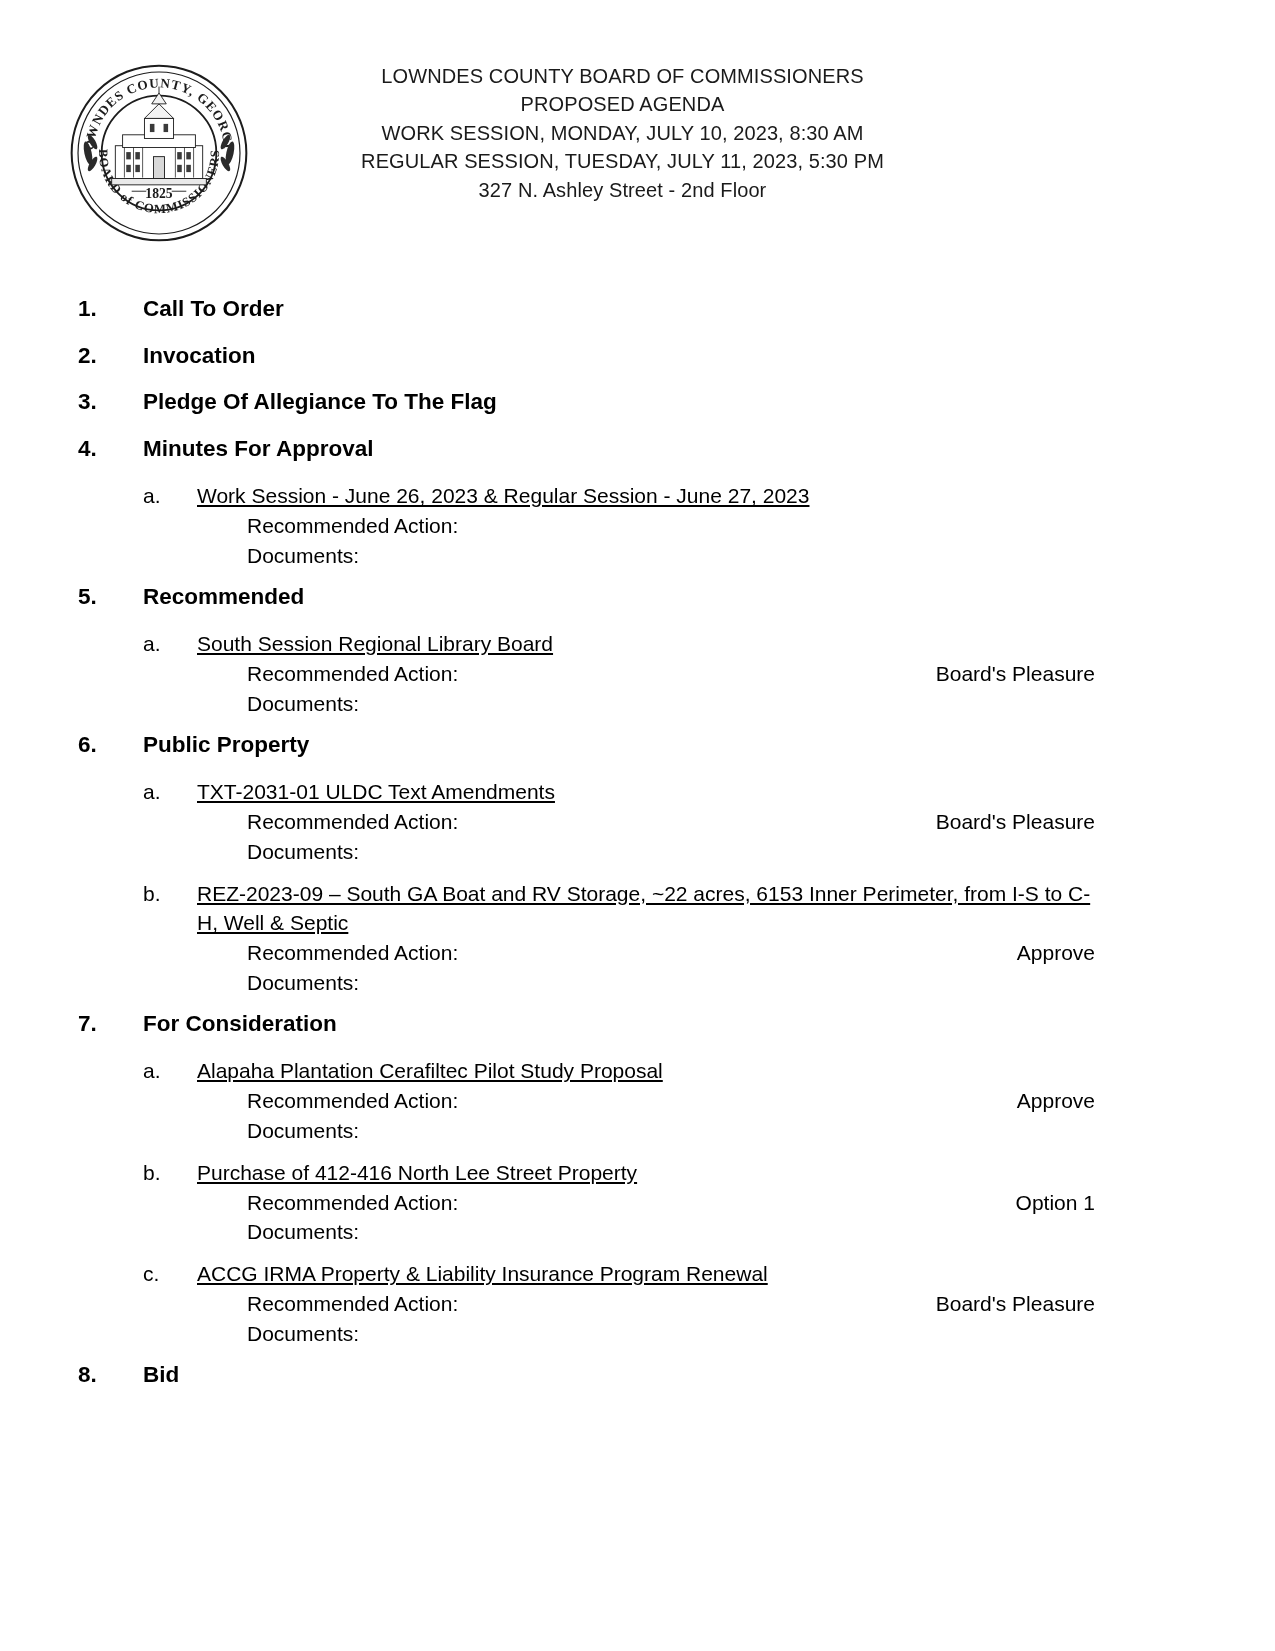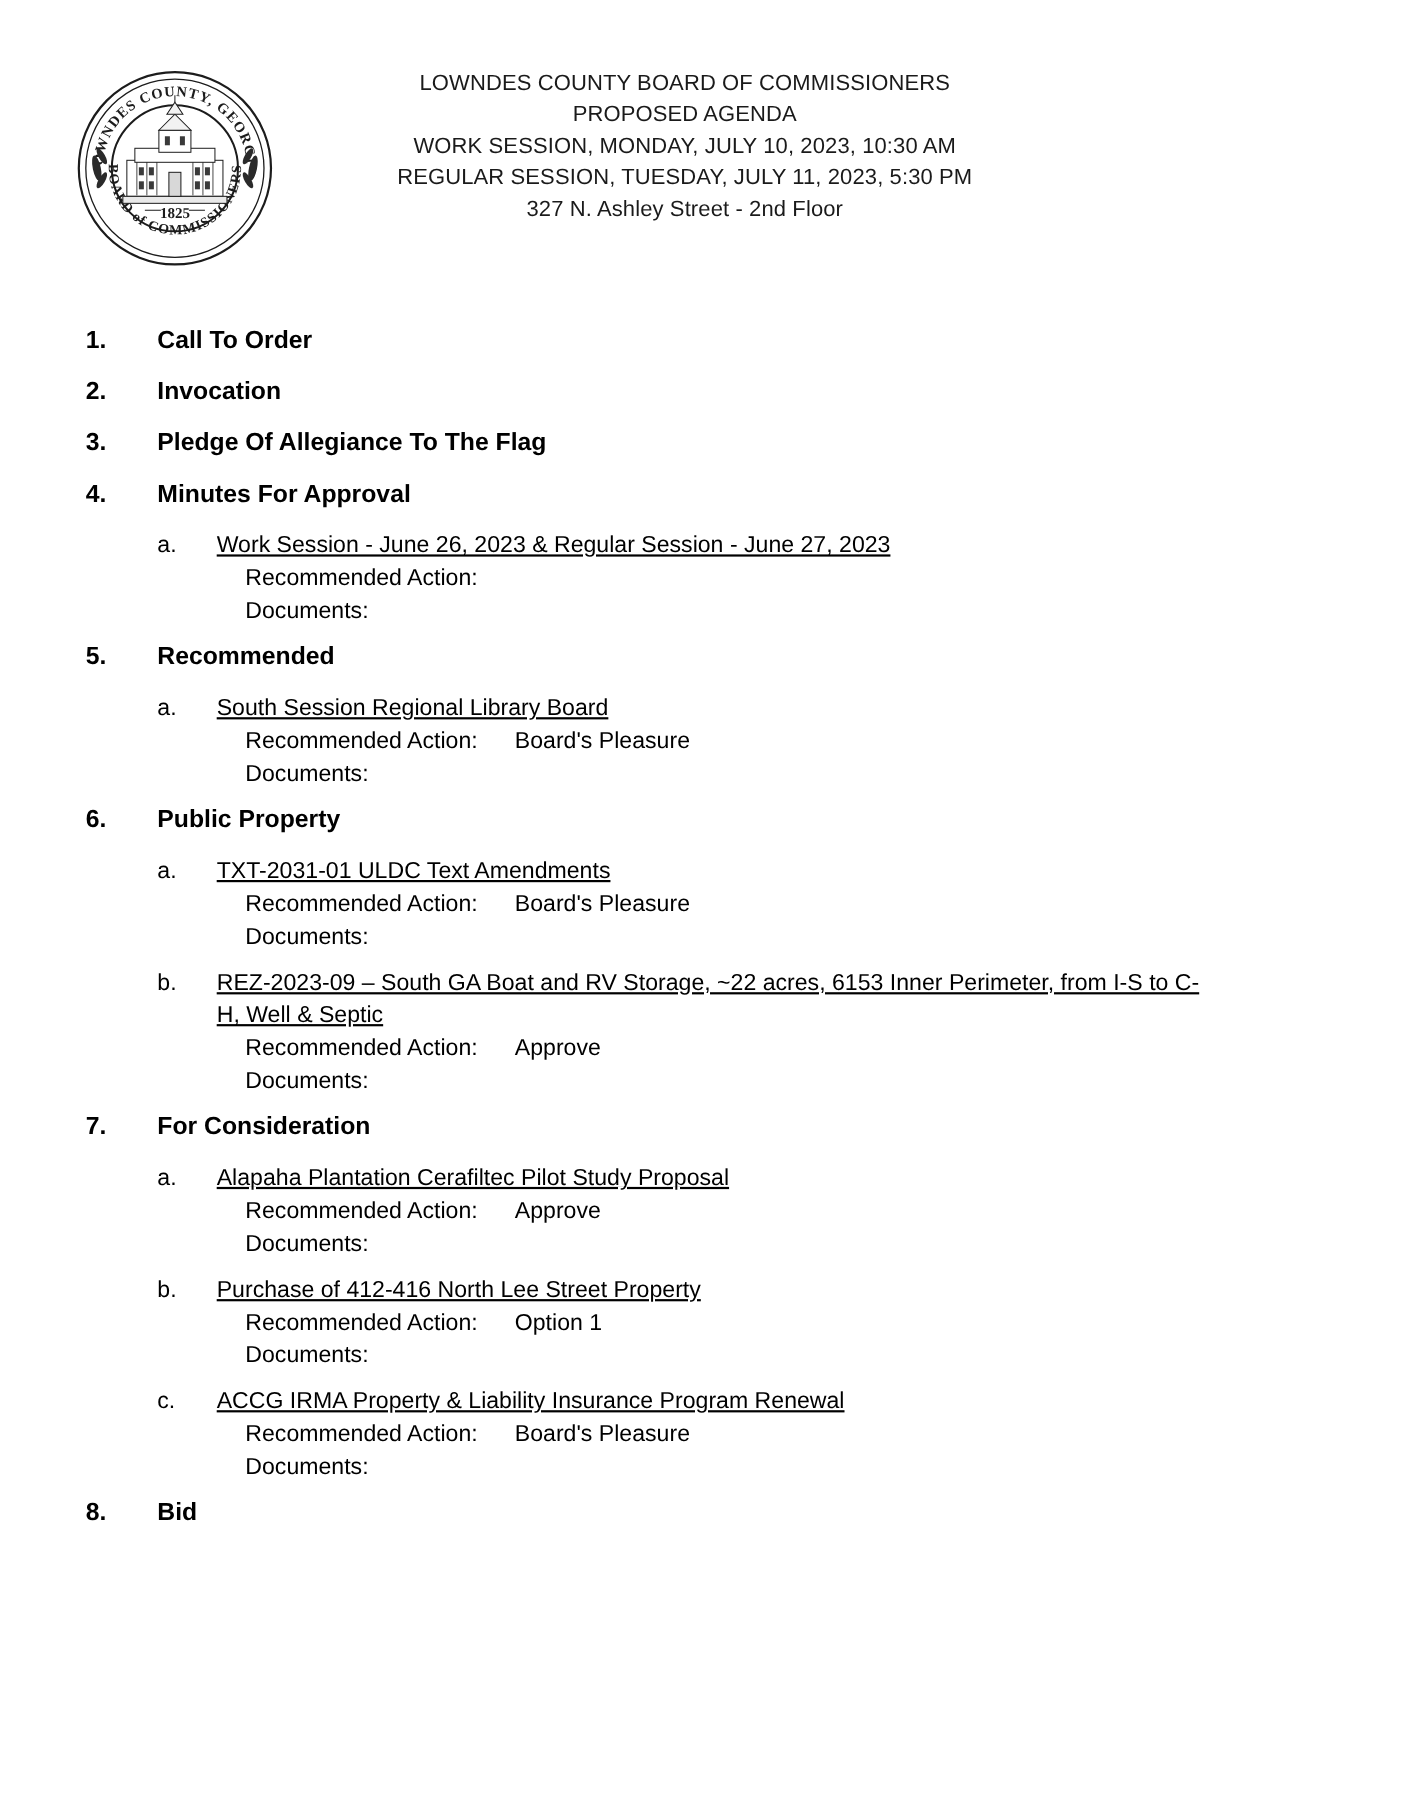--- a/index.html
+++ b/index.html
@@ -90,27 +90,29 @@
   .sub-body {
     flex: 1 1 auto;
     padding-right: 120px;
   }
   .sub-title {
     margin: 0;
     text-decoration: underline;
   }
   .meta-line {
     display: flex;
-    margin-left: 26px;
+    margin-left: 50px;
+    gap: 40px;
   }
   .meta-label {
     flex: 0 0 245px;
   }
   .meta-value {
     flex: 1 1 auto;
+    text-align: right;
   }
 </style>
 </head>
 <body>
 
 <div class="header">
 
   <div class="seal-wrap">
     <svg class="seal" viewBox="0 0 200 200">
       <defs>
@@ -168,21 +170,21 @@
       </g>
       <text x="100" y="150" text-anchor="middle" font-family="'Liberation Serif', serif" font-size="15" font-weight="bold" fill="#1c1c1c">1825</text>
       <line x1="70" y1="142" x2="86" y2="142" stroke="#1c1c1c" stroke-width="1"></line>
       <line x1="114" y1="142" x2="130" y2="142" stroke="#1c1c1c" stroke-width="1"></line>
     </svg>
   </div>
 
   <div class="header-text">
     <div>LOWNDES COUNTY BOARD OF COMMISSIONERS</div>
     <div>PROPOSED AGENDA</div>
-    <div>WORK SESSION, MONDAY, JULY 10, 2023, 10:30 AM</div>
+    <div>WORK SESSION, MONDAY, JULY 10, 2023, 8:30 AM</div>
     <div>REGULAR SESSION, TUESDAY, JULY 11, 2023, 5:30 PM</div>
     <div>327 N. Ashley Street - 2nd Floor</div>
   </div>
 </div>
 
 <div class="agenda" id="agenda-root">
     <div class="item">
       <div class="item-head">
         <span class="item-num-inner">1.</span>
         <span class="item-title">Call To Order</span>

